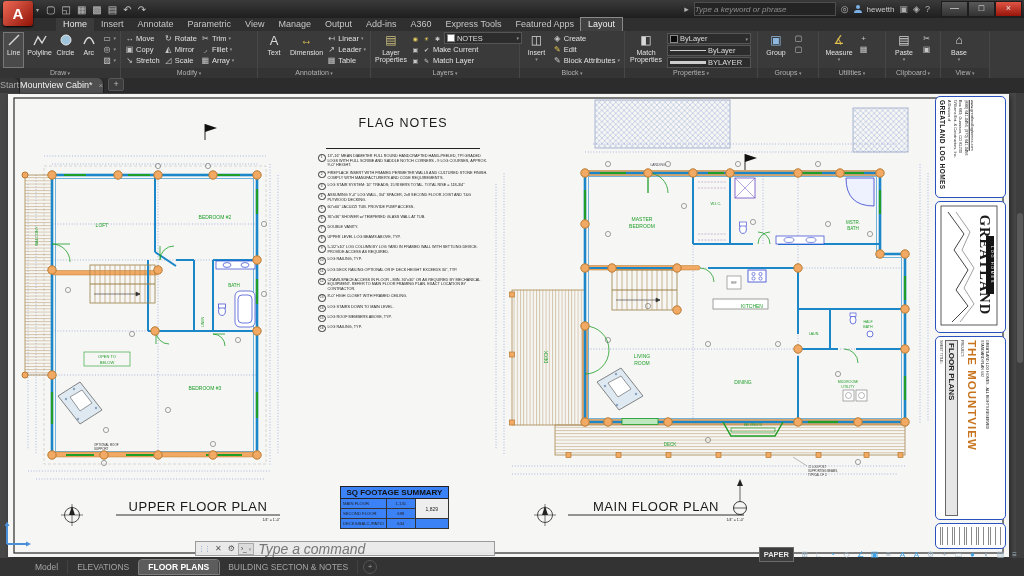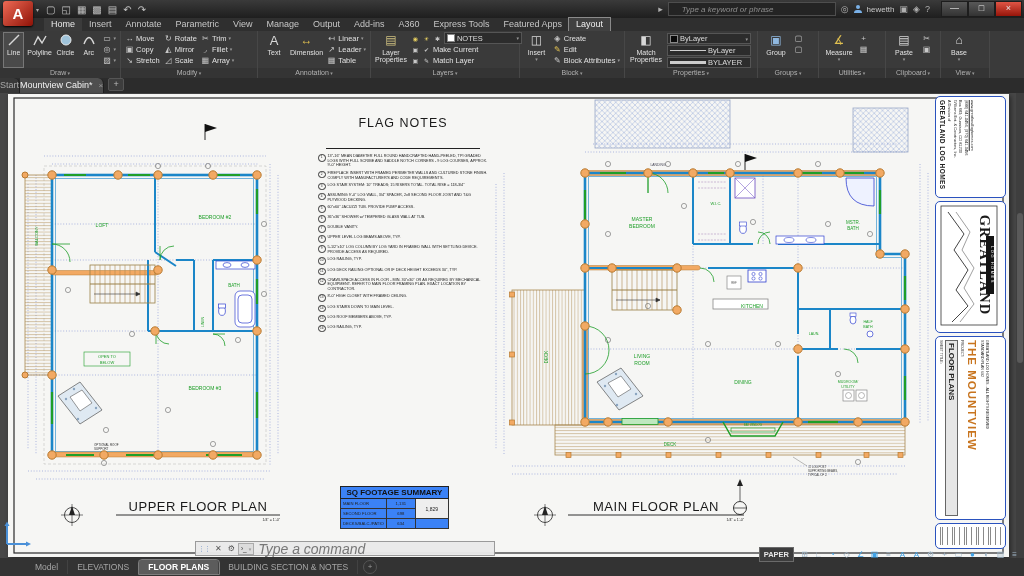--- a/index.html
+++ b/index.html
@@ -5,31 +5,31 @@
   html,body{margin:0;padding:0;background:#222}
   #app{position:relative;width:1024px;height:576px;background:#3f3f3f;font-family:"Liberation Sans",sans-serif;overflow:hidden}
   
   .tbar{position:absolute;top:0;left:0;right:0;height:18px;background:linear-gradient(#3a3a3a,#1e1e1e)}
   .alogo{position:absolute;left:3px;top:1px;width:30px;height:25px;border-radius:3px;background:linear-gradient(135deg,#ef6a55,#8e1207);color:#fff;font-weight:bold;font-size:15px;text-align:center;line-height:25px;z-index:9;box-shadow:0 1px 2px #000}
   .acaret{position:absolute;left:36px;top:6px;color:#aaa;font-size:6px;z-index:9}
   .qat{position:absolute;left:46px;top:2px;display:flex;gap:6px;color:#c2c2c2;font-size:10px;height:14px;align-items:center}
   .ttl{position:absolute;left:0;right:0;top:3px;text-align:center;font-size:10px;color:#d2d2d2;pointer-events:none}
   .ttl b{font-weight:normal;margin-left:16px}
   .trt{position:absolute;right:2px;top:2px;display:flex;align-items:center;gap:5px;height:14px}
-  .srch{width:140px;height:12px;background:#242424;border:1px solid #4e4e4e;color:#8e8e8e;font-style:italic;font-size:8px;display:flex;align-items:center;padding:0 13px;gap:3px}
+  .srch{width:140px;height:12px;background:#242424;border:1px solid #4e4e4e;color:#8e8e8e;font-style:italic;font-size:8px;display:flex;align-items:center;padding:0 0;gap:3px}
   .pico{width:8px;height:8px;position:relative}
   .pico i{position:absolute;left:2px;top:0;width:4px;height:4px;border-radius:50%;background:#7ab1e8}
   .pico b{position:absolute;left:0;bottom:0;width:8px;height:3px;border-radius:3px 3px 0 0;background:#7ab1e8}
   .uname{font-size:8px;color:#c8c8c8}
   .tic{color:#b0b0b0;font-size:9px}
   .winb{display:flex;margin-left:6px}
   .winb span{width:25px;height:14px;text-align:center;line-height:13px;font-size:9px;color:#e6e6e6;background:linear-gradient(#585858,#333);border:1px solid #1d1d1d}
   .winb .cl{background:linear-gradient(#e05545,#96150a)}
   
-  .rtabs{position:absolute;top:18px;left:0;right:0;height:13px;background:#2f2f2f;display:flex;padding-left:44px;font-size:9px;color:#c6c6c6;align-items:flex-end}
+  .rtabs{position:absolute;top:18px;left:0;right:0;height:13px;background:#2f2f2f;display:flex;padding-left:56px;font-size:9px;color:#c6c6c6;align-items:flex-end}
   .rtab{padding:0 7px;height:13px;line-height:13px;white-space:nowrap}
   .rtab.home{background:#3b3b3b;color:#e8e8e8}
   .rtab.act{background:#414141;outline:1px solid #8a8a8a;color:#f0f0f0}
   
   .ribbon{position:absolute;top:31px;left:0;right:0;height:47px;background:#3a3a3a;border-bottom:1px solid #262626;display:flex}
   .pnl{position:relative;border-right:1px solid #474747;padding:2px 4px 11px;display:flex;gap:4px}
   .pttl{position:absolute;left:0;right:0;bottom:0;height:10px;background:#343434;color:#b2b2b2;font-size:7px;text-align:center;line-height:10px}
   .pttl::after{content:" ▾";font-size:5px;color:#999}
   .bb{display:flex;flex-direction:column;align-items:center;width:28px;color:#e2e2e2;font-size:7px;text-align:center;line-height:1.05;gap:1px}
   .bb.sel{background:#4a4a4a;outline:1px solid #777}

